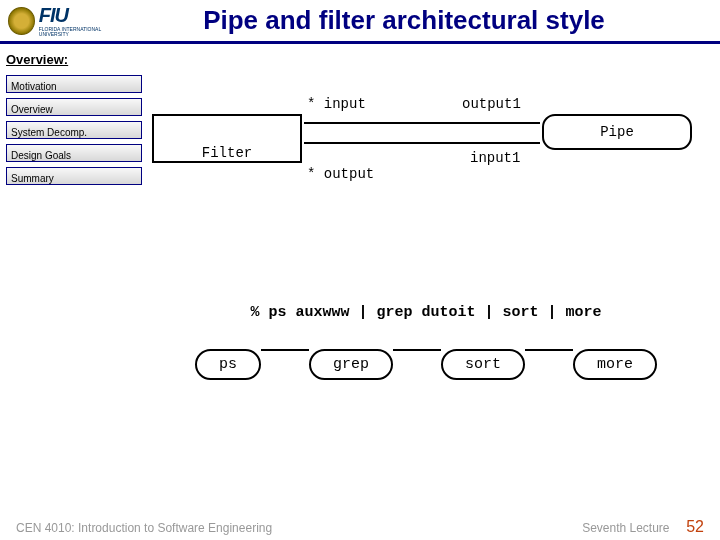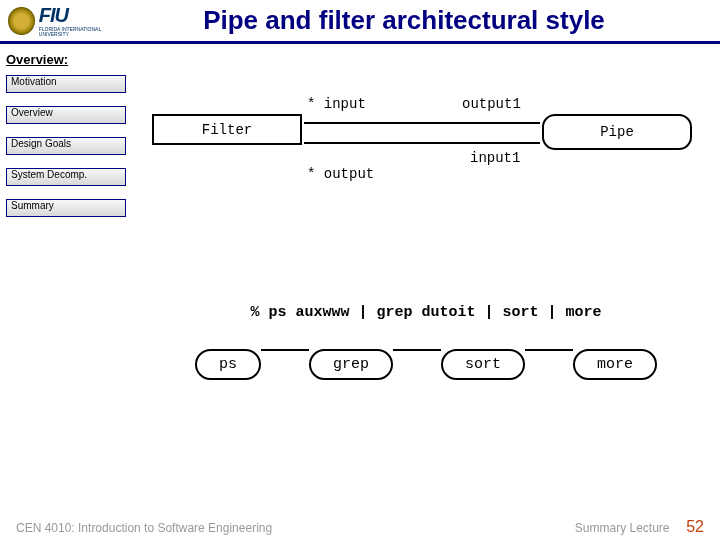--- a/index.html
+++ b/index.html
@@ -61,32 +61,32 @@
     padding: 8px 6px;
   }
   .section-label {
     font-size: 13px;
     font-weight: bold;
     text-decoration: underline;
     margin-bottom: 8px;
     color: #000;
   }
   .nav-btn {
-    width: 120px;
+    width: 136px;
     height: 18px;
     font-size: 10px;
     text-align: left;
     padding-left: 4px;
-    margin-bottom: 13px;
+    margin-bottom: 5px;
     background: linear-gradient(#f8f8f8, #d8d8d8);
     border: 1px solid #000080;
     color: #000;
     cursor: pointer;
     display: flex;
-    align-items: flex-start;
+    align-items: flex-end;
   }
   .content {
     flex: 1;
     position: relative;
     padding: 10px 20px;
   }
   .diagram1 {
     position: relative;
     height: 90px;
     margin-top: 50px;
@@ -95,21 +95,21 @@
   }
   .d1-label { position: absolute; }
   .box1 {
     position: absolute;
     border: 2px solid #000;
     background: #fff;
     display: flex;
     align-items: center;
     justify-content: center;
   }
-  .filter-box { left: 0px; top: 10px; width: 150px; height: 31px; }
+  .filter-box { left: 0px; top: 10px; width: 150px; height: 49px; align-items: flex-end; }
   .pipe-box { left: 390px; top: 10px; width: 150px; height: 36px; border-radius: 13px; }
   .conn-line {
     position: absolute;
     height: 2px;
     background: #000;
   }
   .command {
     font-family: "Courier New", monospace;
     font-size: 15px;
     font-weight: bold;
@@ -171,24 +171,24 @@
 <div class="body">
   <div class="sidebar">
     <div class="section-label">Overview:</div>
     <button class="nav-btn">
         <span>Motivation</span>
       </button>
     <button class="nav-btn">
         <span>Overview</span>
       </button>
     <button class="nav-btn">
+        <span>System Decomp.</span>
+      </button>
+    <button class="nav-btn">
         <span>Design Goals</span>
-      </button>
-    <button class="nav-btn">
-        <span>System Decomp.</span>
       </button>
     <button class="nav-btn">
         <span>Summary</span>
       </button>
   </div>
 
   <div class="content">
 
     <div class="diagram1">
       <div class="box1 filter-box">
@@ -218,17 +218,17 @@
       <div class="pipe-line"></div>
       <div class="capsule"><span>more</span></div>
     </div>
 
   </div>
 </div>
 
 <div class="footer">
   <span>CEN 4010: Introduction to Software Engineering</span>
   <span>
-    <span>Summary Lecture</span>
+    <span>Seventh Lecture</span>
     &nbsp;&nbsp;&nbsp;
     <span class="page-num">52</span>
   </span>
 </div>
 
 </body></html>

